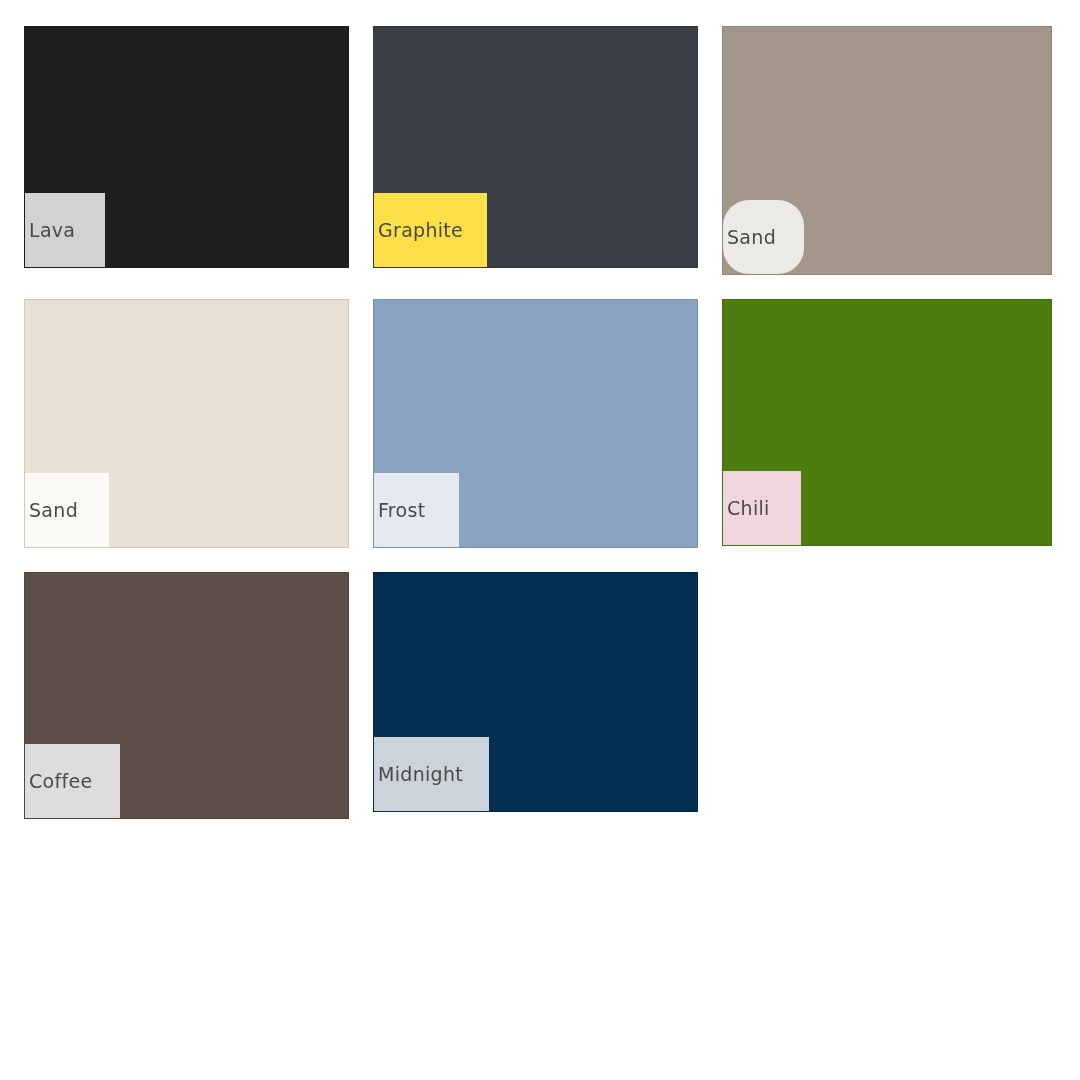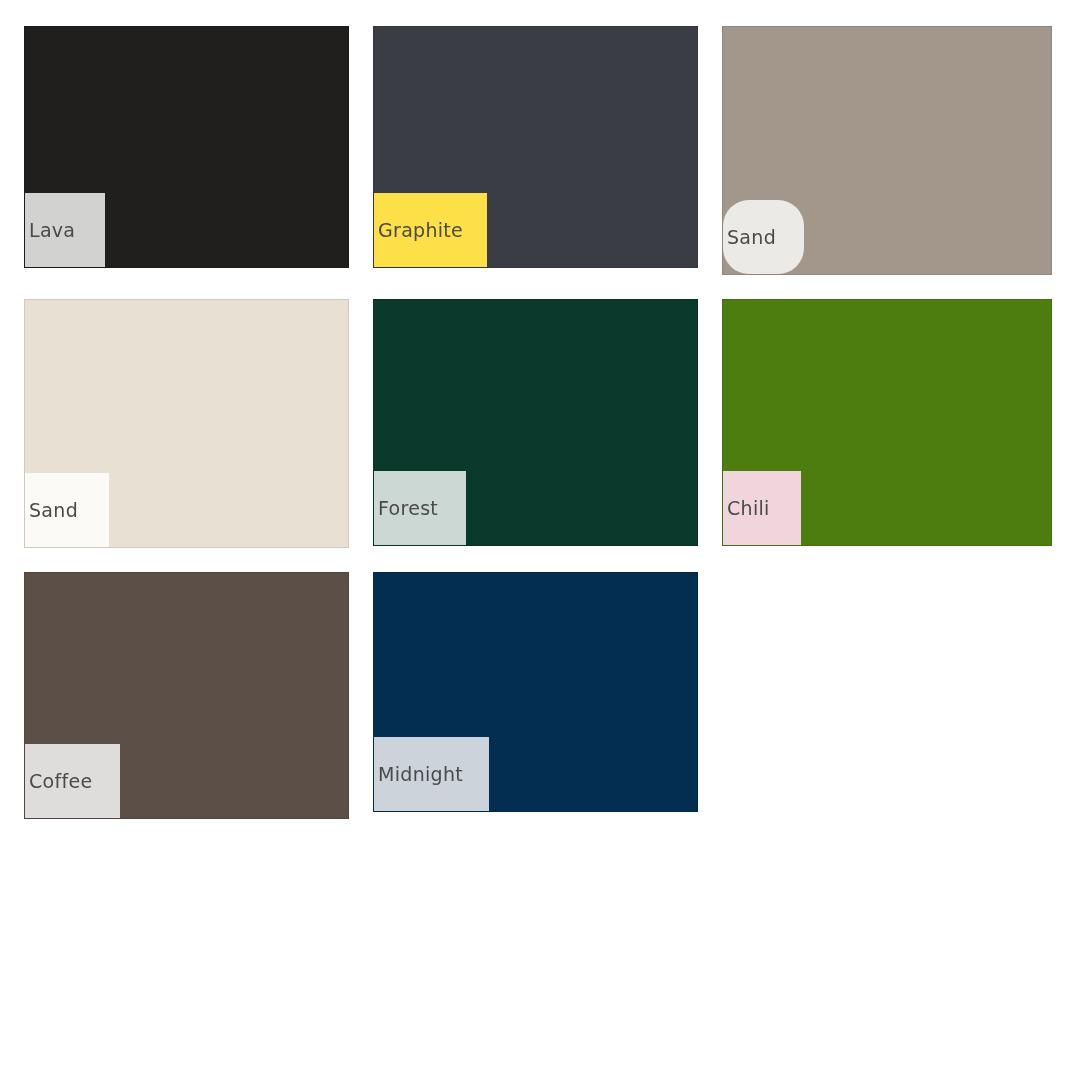--- a/index.html
+++ b/index.html
@@ -78,23 +78,23 @@
     <div class="swatch row-2" style="background-color: rgb(163, 150, 138);">
       <div class="swatch-label" style="background-color: rgb(236, 234, 231); width: 81px; border-radius: 26px;">
         <span>Sand</span>
       </div>
     </div>
     <div class="swatch row-2" style="background-color: rgb(232, 225, 211);">
       <div class="swatch-label" style="background-color: rgb(251, 250, 247); width: 84px;">
         <span>Sand</span>
       </div>
     </div>
-    <div class="swatch row-3" style="background-color: rgb(10, 58, 44);">
-      <div class="swatch-label" style="background-color: rgb(204, 216, 211); width: 92px;">
-        <span>Forest</span>
+    <div class="swatch row-2" style="background-color: rgb(137, 162, 191);">
+      <div class="swatch-label" style="background-color: rgb(229, 234, 240); width: 85px;">
+        <span>Frost</span>
       </div>
     </div>
     <div class="swatch row-3" style="background-color: #4d7c0f; text-decoration: underline;">
       <div class="swatch-label" style="background-color: rgb(240, 213, 220); width: 78px;">
         <span>Chili</span>
       </div>
     </div>
     <div class="swatch row-3" style="background-color: rgb(91, 79, 71); text-align: center;">
       <div class="swatch-label" style="background-color: rgb(222, 221, 219); width: 95px;">
         <span>Coffee</span>

